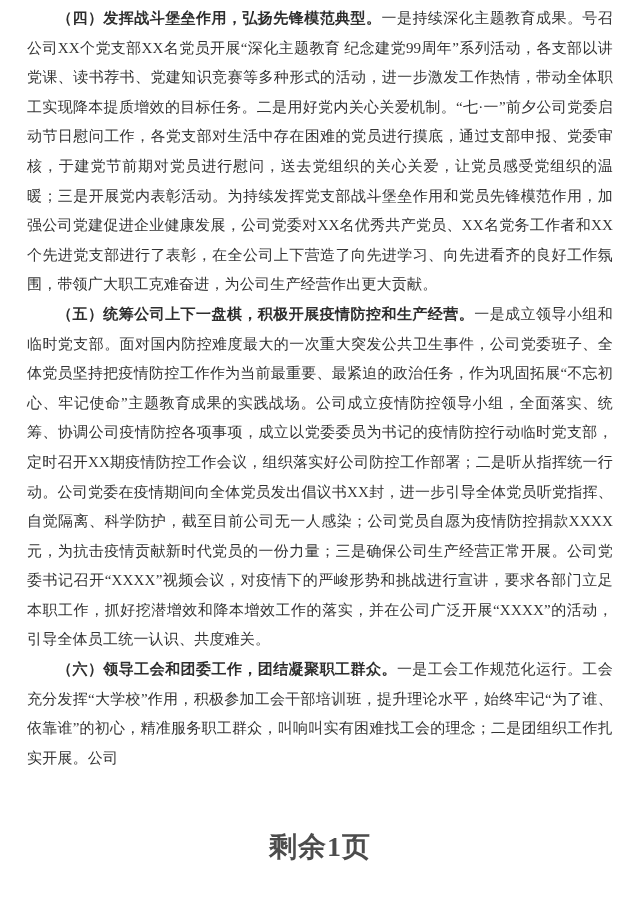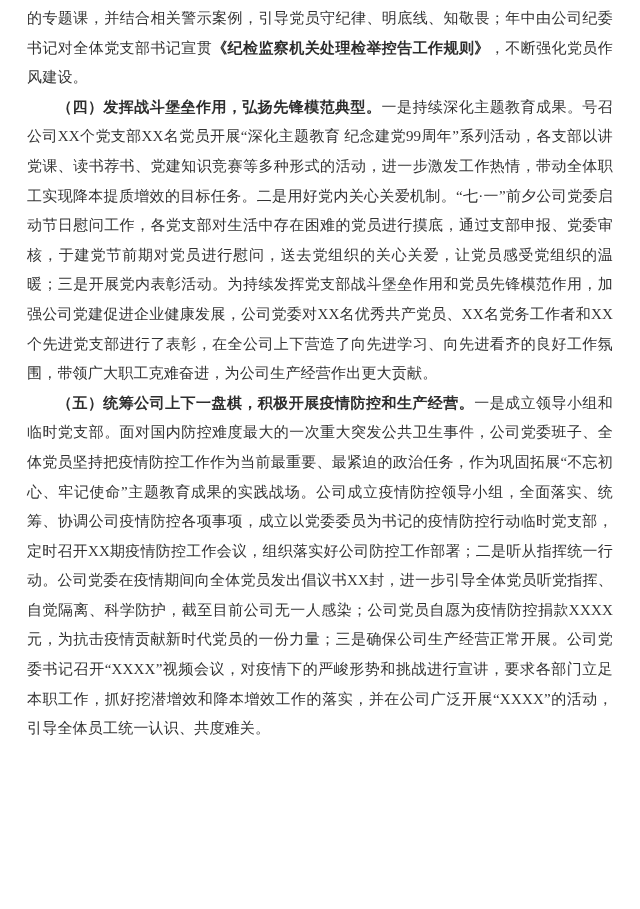--- a/index.html
+++ b/index.html
@@ -50,25 +50,26 @@
     letter-spacing: 1px;
   }
 </style>
 </head>
 <body>
 
 <div class="page">
 
   <div class="content">
 
-    <p class="para no-indent"><span>的专题课，并结合相关警示案例，引导党员守纪律、明底线、知敬畏；年中由公司纪委书记对全体党支部书记宣贯</span><span class="bold">《纪检监察机关处理检举控告工作规则》</span><span>，不断强化党员作风建设。</span></p>
 
     <p class="para"><span class="bold">（四）发挥战斗堡垒作用，弘扬先锋模范典型。</span><span>一是持续深化主题教育成果。号召公司XX个党支部XX名党员开展“深化主题教育 纪念建党99周年”系列活动，各支部以讲党课、读书荐书、党建知识竞赛等多种形式的活动，进一步激发工作热情，带动全体职工实现降本提质增效的目标任务。二是用好党内关心关爱机制。“七·一”前夕公司党委启动节日慰问工作，各党支部对生活中存在困难的党员进行摸底，通过支部申报、党委审核，于建党节前期对党员进行慰问，送去党组织的关心关爱，让党员感受党组织的温暖；三是开展党内表彰活动。为持续发挥党支部战斗堡垒作用和党员先锋模范作用，加强公司党建促进企业健康发展，公司党委对XX名优秀共产党员、XX名党务工作者和XX个先进党支部进行了表彰，在全公司上下营造了向先进学习、向先进看齐的良好工作氛围，带领广大职工克难奋进，为公司生产经营作出更大贡献。</span></p>
 
     <p class="para"><span class="bold">（五）统筹公司上下一盘棋，积极开展疫情防控和生产经营。</span><span>一是成立领导小组和临时党支部。面对国内防控难度最大的一次重大突发公共卫生事件，公司党委班子、全体党员坚持把疫情防控工作作为当前最重要、最紧迫的政治任务，作为巩固拓展“不忘初心、牢记使命”主题教育成果的实践战场。公司成立疫情防控领导小组，全面落实、统筹、协调公司疫情防控各项事项，成立以党委委员为书记的疫情防控行动临时党支部，定时召开XX期疫情防控工作会议，组织落实好公司防控工作部署；二是听从指挥统一行动。公司党委在疫情期间向全体党员发出倡议书XX封，进一步引导全体党员听党指挥、自觉隔离、科学防护，截至目前公司无一人感染；公司党员自愿为疫情防控捐款XXXX元，为抗击疫情贡献新时代党员的一份力量；三是确保公司生产经营正常开展。公司党委书记召开“XXXX”视频会议，对疫情下的严峻形势和挑战进行宣讲，要求各部门立足本职工作，抓好挖潜增效和降本增效工作的落实，并在公司广泛开展“XXXX”的活动，引导全体员工统一认识、共度难关。</span></p>
 
+    <p class="para"><span class="bold">（六）领导工会和团委工作，团结凝聚职工群众。</span><span>一是工会工作规范化运行。工会充分发挥“大学校”作用，积极参加工会干部培训班，提升理论水平，始终牢记“为了谁、依靠谁”的初心，精准服务职工群众，叫响叫实有困难找工会的理念；二是团组织工作扎实开展。公司</span></p>
 
   </div>
 
   <div class="watermark-footer">
+    <span>剩余1页</span>
   </div>
 
 </div>
 
 </body></html>

